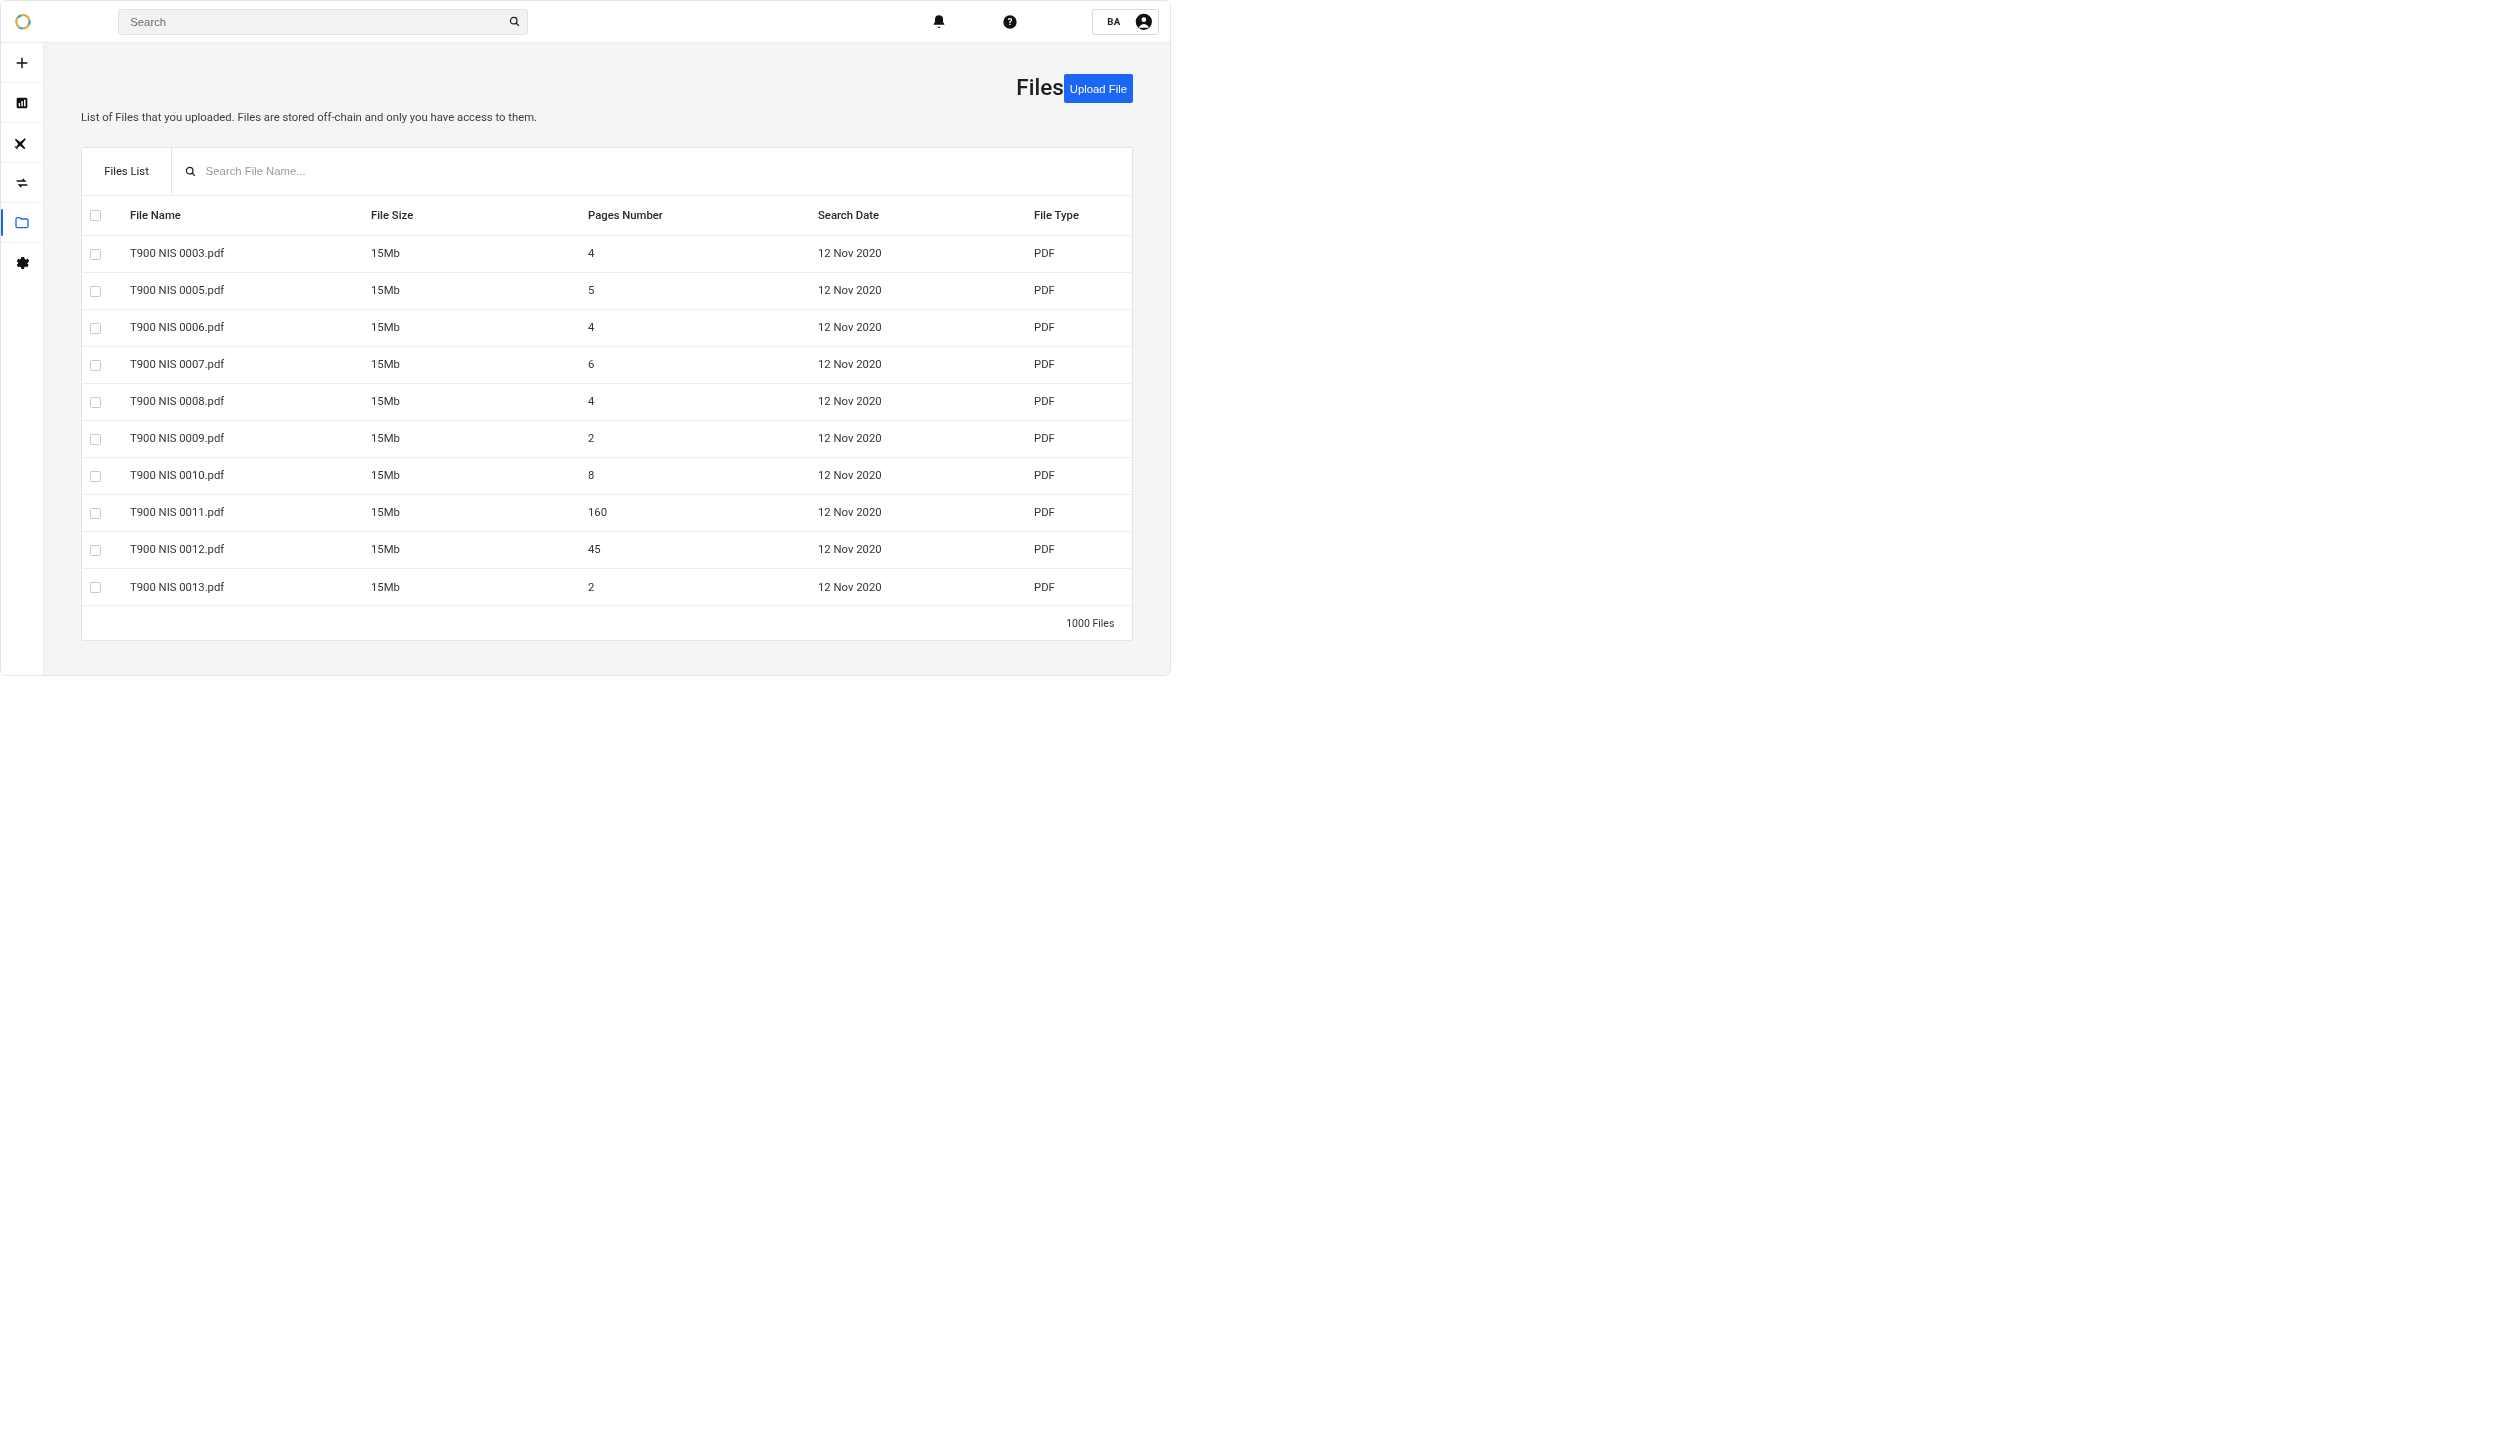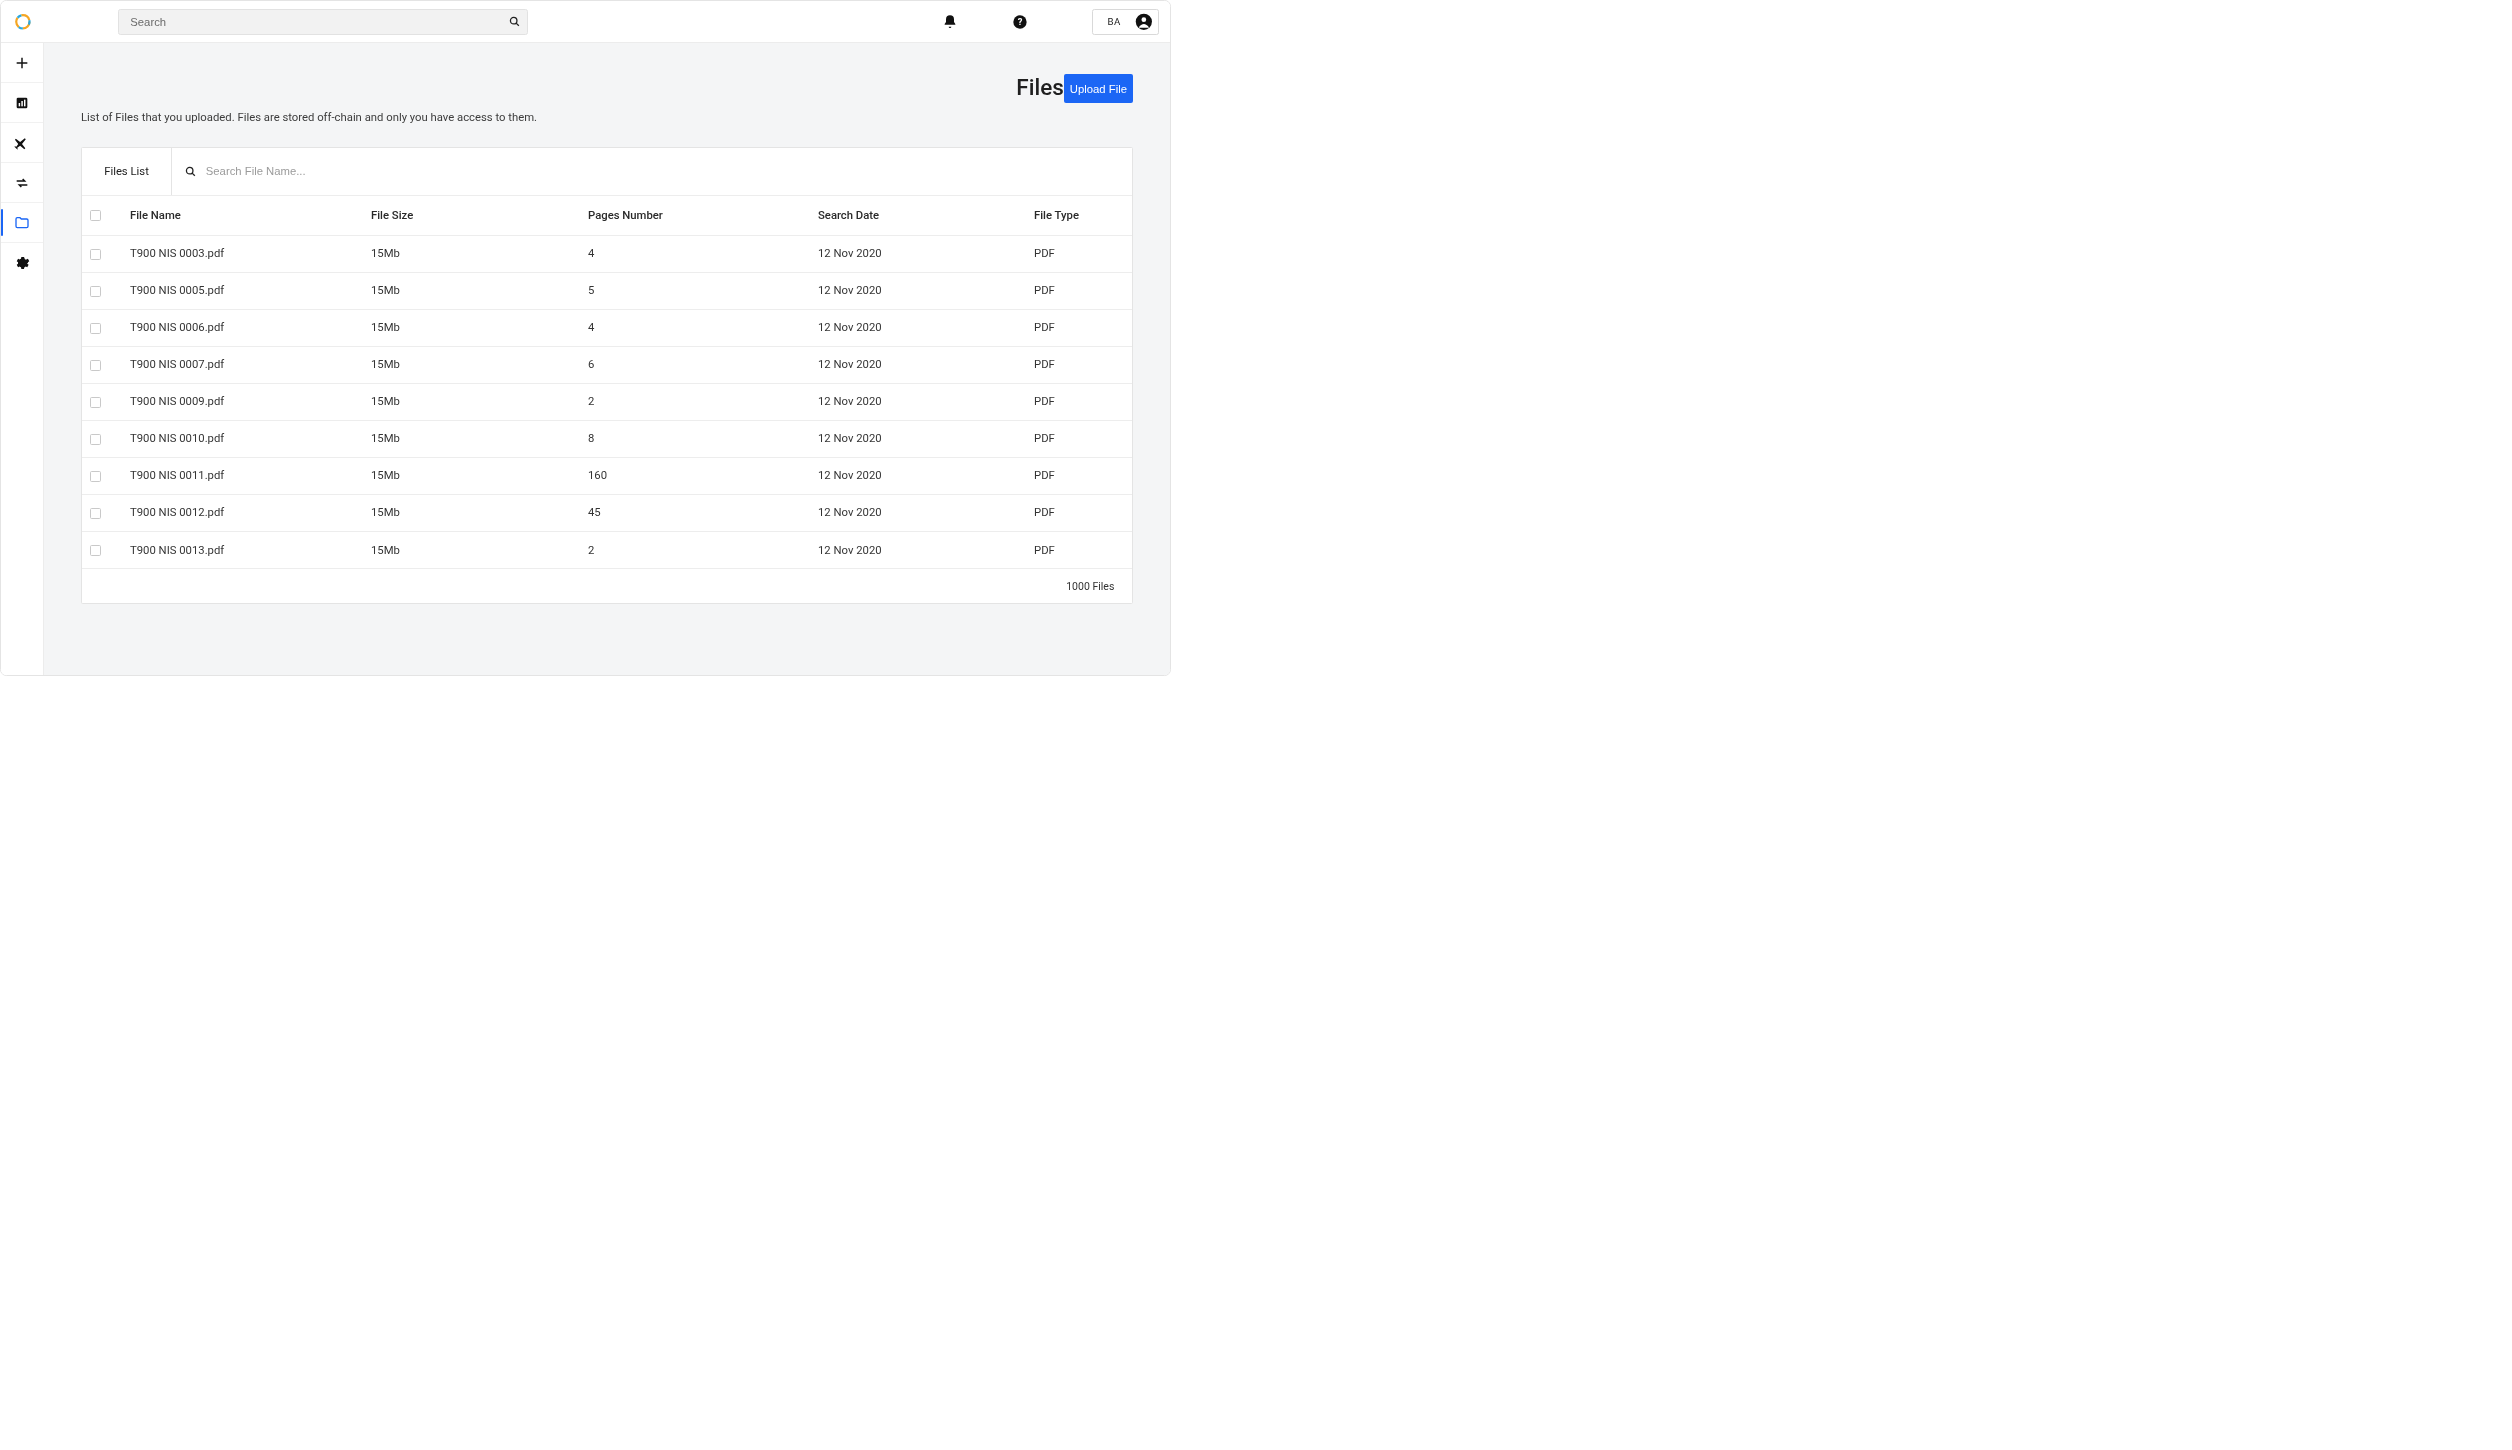--- a/index.html
+++ b/index.html
@@ -58,27 +58,27 @@
   }
   .search-wrap input::placeholder { color: #6b6b6b; }
   .topbar-spacer { flex: 1; }
   .top-icon {
     width: 24px; height: 24px;
     display:flex; align-items:center; justify-content:center;
     margin-left: 6.4px;
     cursor: pointer;
   }
   .account-chip {
-    margin-left: 20px;
+    margin-left: 30px;
     height: 26px;
     border: 0.8px solid #d9d9d9;
     border-radius: 2.4px;
     display:flex; align-items:center;
     padding: 0 4.8px 0 14.5px;
-    font-weight:400;
+    font-weight:700;
     font-size:9.7px;
     letter-spacing: 0.4px;
     cursor:pointer;
   }
   .account-chip .avatar {
     width: 17.7px; height:17.7px;
     margin-left: 14.5px;
     display:flex; align-items:center; justify-content:center;
   }
 
@@ -385,20 +385,28 @@
             <tr>
               <td class="col-check"><span class="chk"></span></td>
               <td class="col-name">T900 NIS 0007.pdf</td>
               <td class="col-size">15Mb</td>
               <td class="col-pages">6</td>
               <td class="col-date">12 Nov 2020</td>
               <td class="col-type">PDF</td>
             </tr>
             <tr>
               <td class="col-check"><span class="chk"></span></td>
+              <td class="col-name">T900 NIS 0008.pdf</td>
+              <td class="col-size">15Mb</td>
+              <td class="col-pages">4</td>
+              <td class="col-date">12 Nov 2020</td>
+              <td class="col-type">PDF</td>
+            </tr>
+            <tr>
+              <td class="col-check"><span class="chk"></span></td>
               <td class="col-name">T900 NIS 0009.pdf</td>
               <td class="col-size">15Mb</td>
               <td class="col-pages">2</td>
               <td class="col-date">12 Nov 2020</td>
               <td class="col-type">PDF</td>
             </tr>
             <tr>
               <td class="col-check"><span class="chk"></span></td>
               <td class="col-name">T900 NIS 0010.pdf</td>
               <td class="col-size">15Mb</td>

